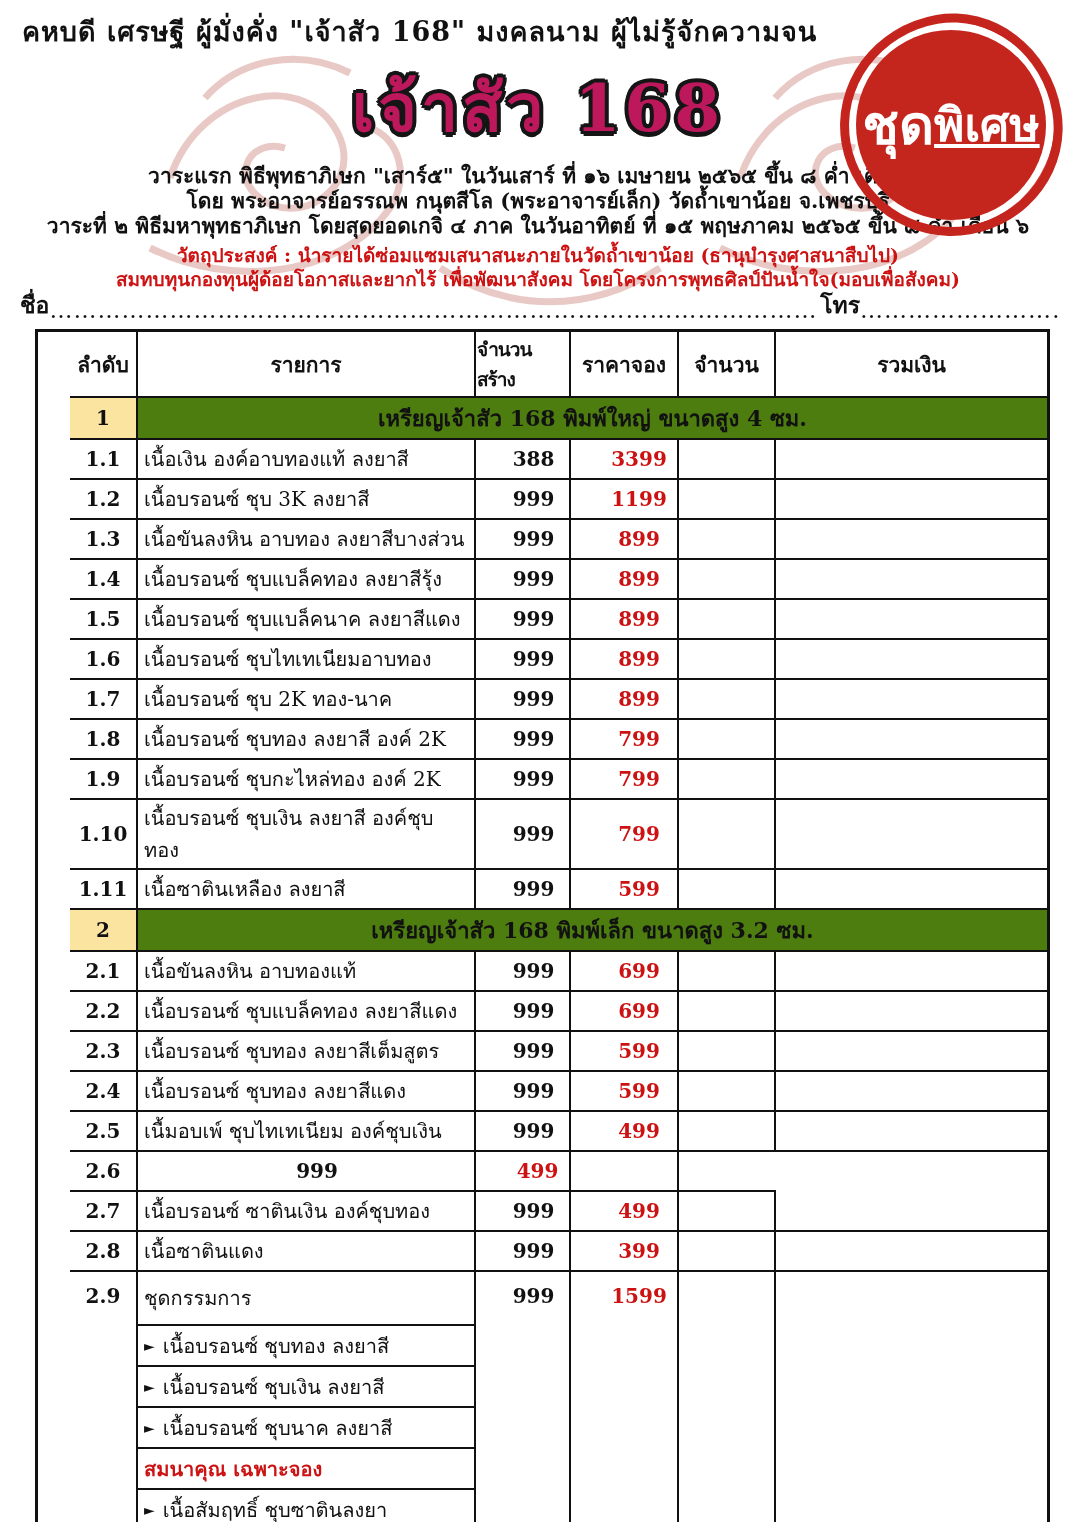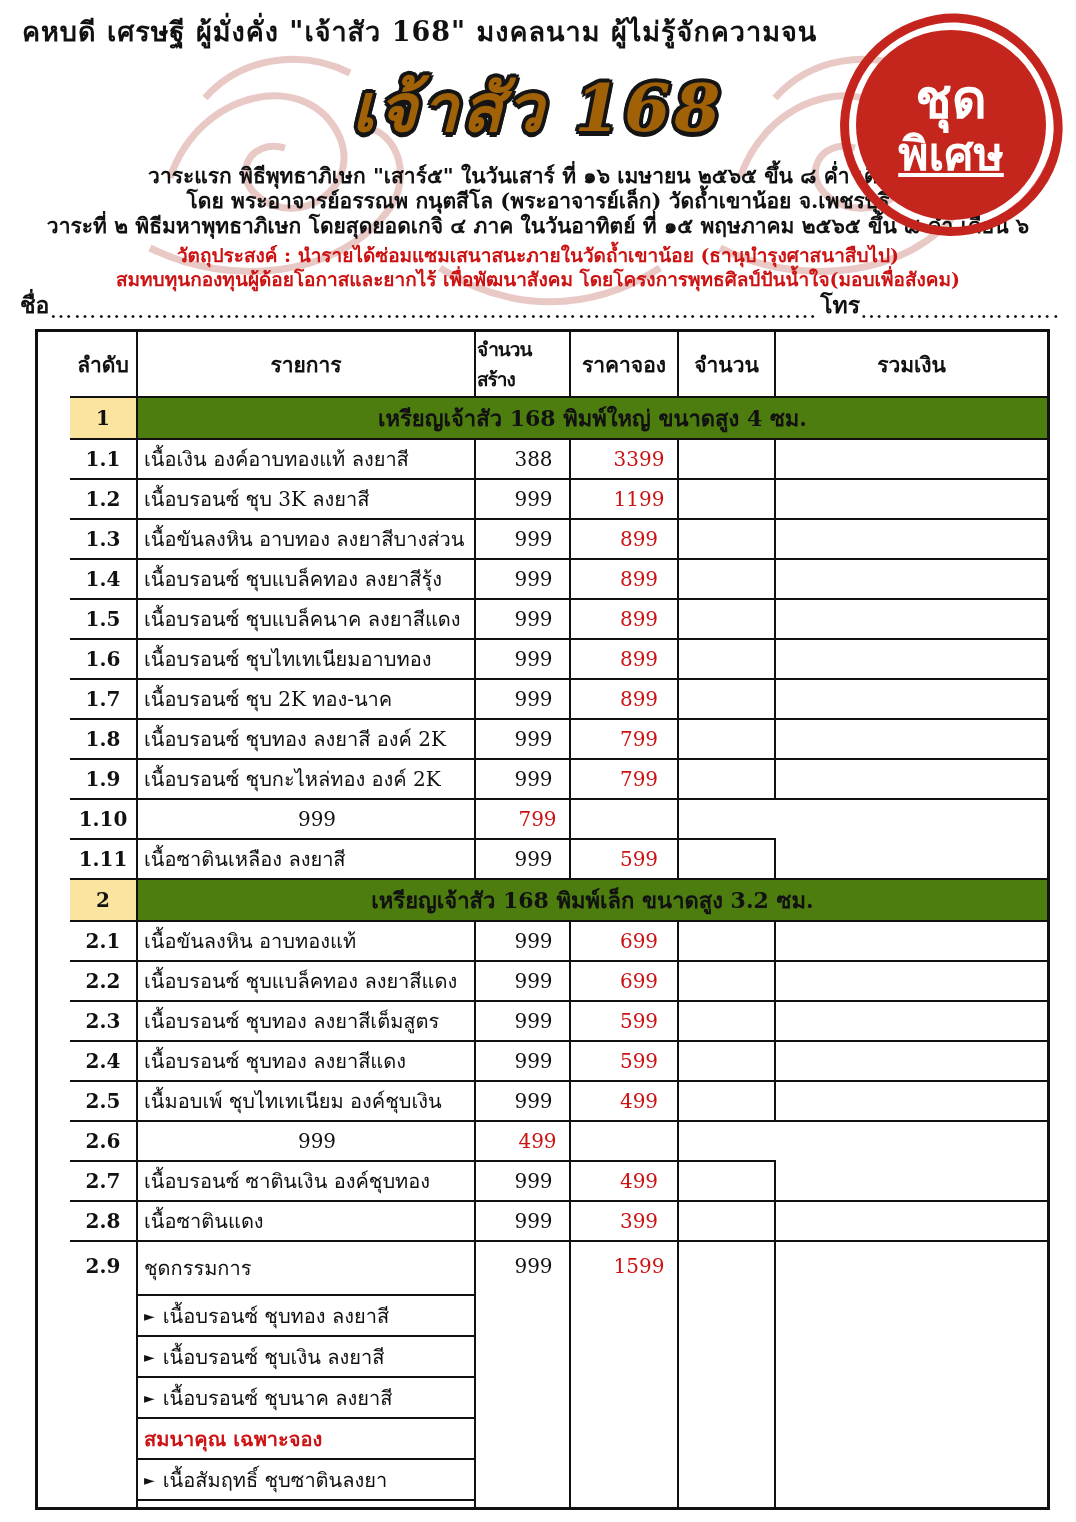--- a/index.html
+++ b/index.html
@@ -12,25 +12,24 @@
   }
   
   .dragon-wrap { position:absolute; top:28px; left:110px; width:860px; height:300px; opacity:.45; pointer-events:none; }
   .tagline {
     position:relative; z-index:2; padding:10px 190px 0 22px;
     font-size:27px; font-weight:bold; letter-spacing:1px; white-space:nowrap;
   }
   .big-title {
     position:relative; z-index:2; text-align:center; margin-top:2px;
     font-size:66px; font-weight:bold; letter-spacing:4px;
-    color:#a16207;
+    color:#be185d;
     text-shadow:-3px -3px 0 #151515, 3px -3px 0 #151515, -3px 3px 0 #151515,
                  3px 3px 0 #151515, 0 5px 0 #151515, 0 -4px 0 #151515,
                  -4px 0 0 #151515, 4px 0 0 #151515;
-    font-style:italic;
   }
   .ceremony { position:relative; z-index:2; text-align:center; margin-top:3px; }
   .ceremony div { font-size:21px; font-weight:bold; line-height:25px; }
   .purpose { position:relative; z-index:2; text-align:center; margin-top:5px; }
   .purpose div { font-size:19px; font-weight:bold; color:#CC1212; line-height:24px; }
   .purpose div + div { }
   .stamp {
     position:absolute; top:14px; right:14px; width:222px; height:222px; z-index:3;
   }
   .stamp .ring {
@@ -38,21 +37,21 @@
     border-radius:52% 48% 50% 50% / 50% 52% 48% 50%;
     transform:rotate(-10deg);
   }
   .stamp .ring2 {
     position:absolute; inset:4px; border:4px solid #C4251D;
     border-radius:48% 52% 50% 50% / 52% 48% 52% 48%;
     transform:rotate(14deg); opacity:.85;
   }
   .stamp .disc {
     position:absolute; inset:16px; background:#C4251D; border-radius:50%;
-    display:flex; flex-direction:column; align-items:center; justify-content:center;
+    display:flex; flex-direction:row; align-items:center; justify-content:center;
     color:#fff; font-weight:bold; text-align:center;
   }
   .stamp .disc .l1 { font-size:54px; line-height:58px; }
   .stamp .disc .l2 { font-size:46px; line-height:52px;text-decoration:underline; }
   .name-row {
     position:relative; z-index:2; display:flex; align-items:flex-end;
     padding:4px 16px 2px 20px; font-size:23px; font-weight:bold; height:34px;
   }
   .name-row .lbl { flex:0 0 auto; }
   .name-row .dots { flex:1 1 auto; overflow:hidden; white-space:nowrap; font-weight:normal; letter-spacing:1px; }
@@ -66,22 +65,22 @@
   .t-row { display:grid; grid-template-columns:68px 338px 95px 108px 97px 1fr;margin-left:32px; }
   .t-cell {
     border-right:2px solid #111; border-bottom:2px solid #111;
     display:flex; align-items:center; min-height:40px; padding:2px 6px;
   }
   .t-cell:last-child { border-right:none; }
   .head .t-cell { justify-content:center; font-weight:bold; min-height:44px; font-size:21px; }
   .head .t-cell.small { font-size:19px; letter-spacing:-1px; padding:2px 1px; }
   .c-no { justify-content:center; font-weight:bold; font-family:"DejaVu Serif","Liberation Serif",serif; }
   .c-desc { justify-content:flex-start; }
-  .c-made { justify-content:center; font-weight:normal;padding-left:28px; }
-  .c-price { justify-content:center; font-weight:normal; color:#CC1212;padding-left:36px; }
+  .c-made { justify-content:center; font-weight:bold;padding-left:28px; }
+  .c-price { justify-content:center; font-weight:bold; color:#CC1212;padding-left:36px; }
   .section .t-title {
     grid-column:2 / -1; background:#4d7c0f; justify-content:center;
     font-weight:bold; font-size:22px; min-height:42px;
   }
   .section .t-cell.c-no { background:#FBE3A0; min-height:42px; }
   
   .committee .t-cell { align-items:flex-start; }
   .committee .c-no { padding-top:12px; align-items:flex-start; }
   .committee .c-made,.committee .c-price { padding-top:12px; }
   .committee-stack { display:flex; flex-direction:column; width:100%; height:100%; }
@@ -224,20 +223,21 @@
       <div class="t-row">
         <div class="t-cell c-no">1.9</div>
         <div class="t-cell c-desc">เนื้อบรอนซ์ ชุบกะไหล่ทอง องค์ 2K</div>
         <div class="t-cell c-made">999</div>
         <div class="t-cell c-price">799</div>
         <div class="t-cell c-qty"></div>
         <div class="t-cell c-total"></div>
       </div>
       <div class="t-row">
         <div class="t-cell c-no">1.10</div>
+        <div class="t-cell c-desc">เนื้อบรอนซ์ ชุบเงิน ลงยาสี องค์ชุบทอง</div>
         <div class="t-cell c-made">999</div>
         <div class="t-cell c-price">799</div>
         <div class="t-cell c-qty"></div>
         <div class="t-cell c-total"></div>
       </div>
       <div class="t-row">
         <div class="t-cell c-no">1.11</div>
         <div class="t-cell c-desc">เนื้อซาตินเหลือง ลงยาสี</div>
         <div class="t-cell c-made">999</div>
         <div class="t-cell c-price">599</div>

